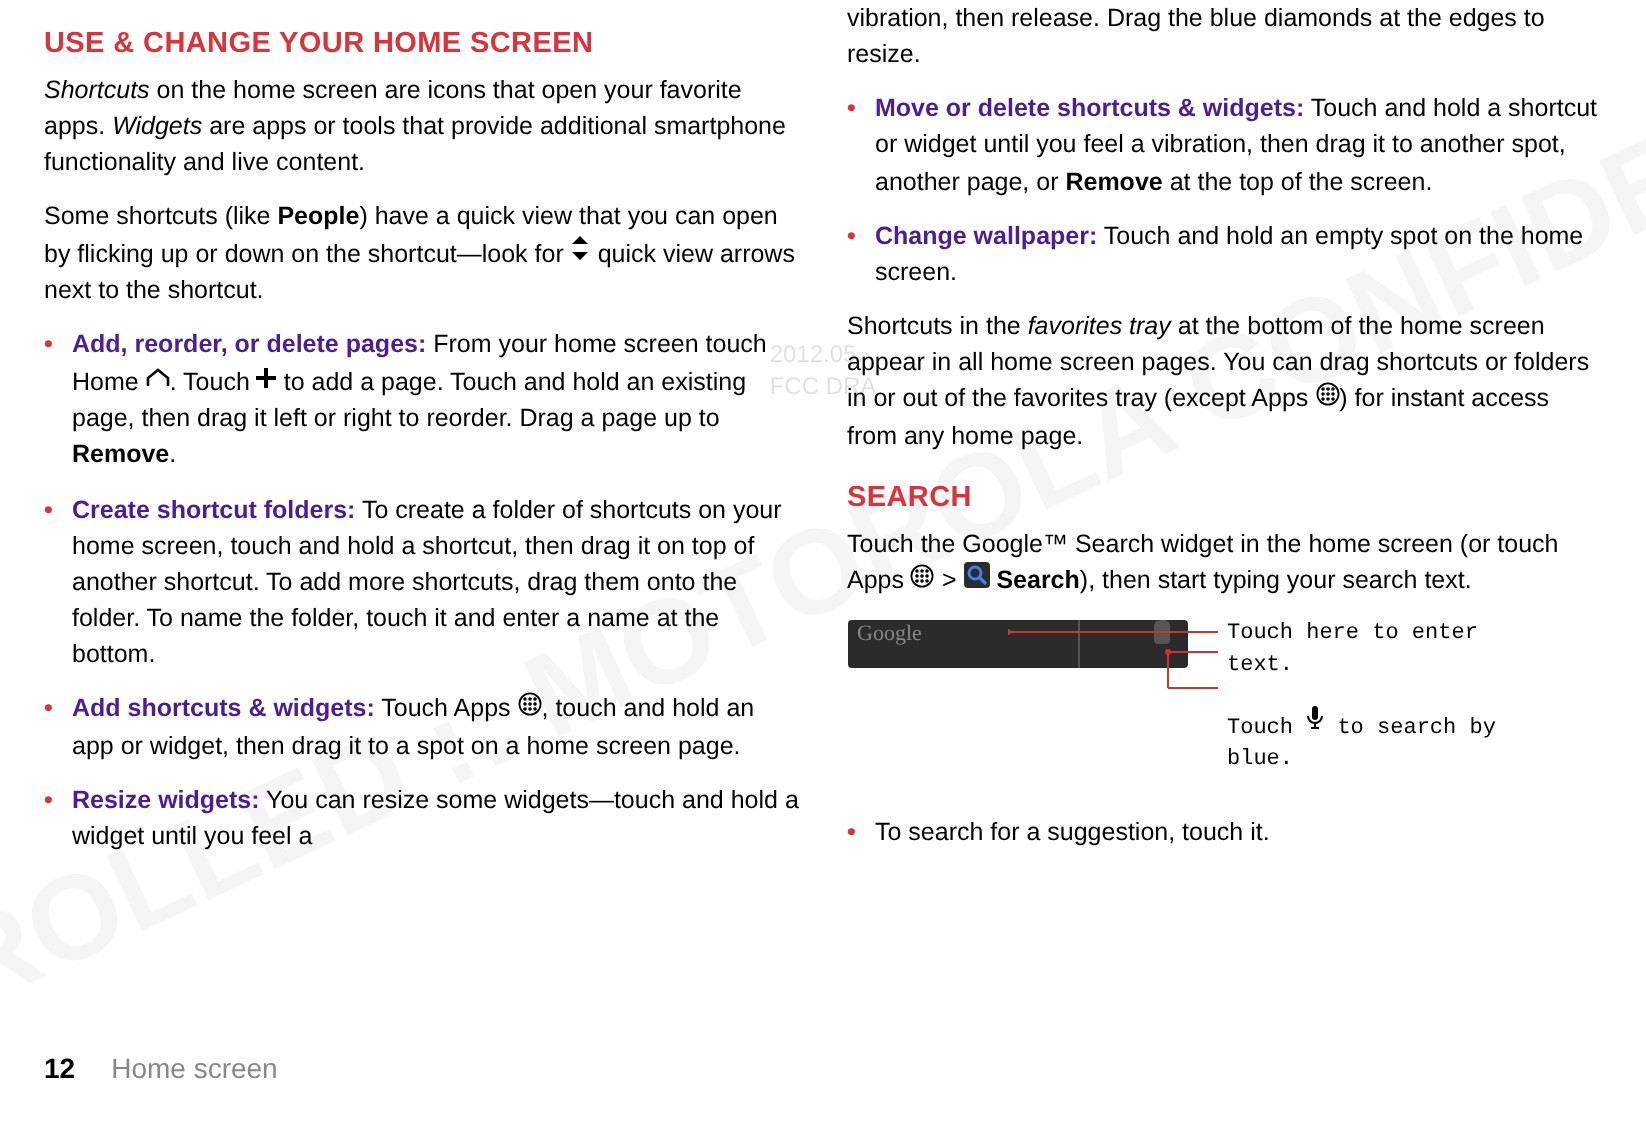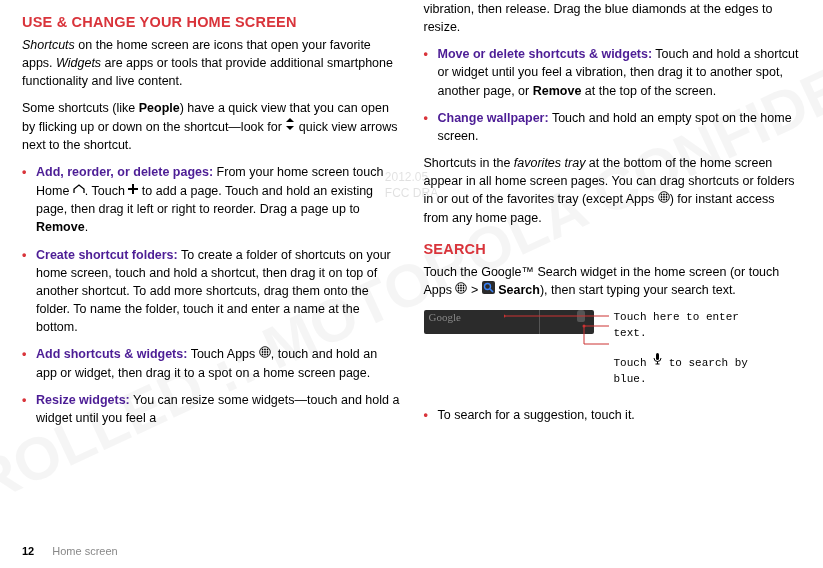--- a/index.html
+++ b/index.html
@@ -98,23 +98,23 @@
     left: 115px;
   }
   .callouts {
     margin-left: 8px;
     font-size: 11px;
     font-family: Liberation Mono, monospace;
   }
   .callout-text { max-width: 155px; }
   .footer {
     position: absolute;
-    bottom: 8px;
+    bottom: 24px;
     left: 22px;
-    font-size: 11px;
+    font-size: 14px;
     display: flex;
     align-items: center;
     z-index: 1;
   }
   .pageno { font-weight: bold; margin-right: 18px; }
   .footer-text { color: #888; }
   .draft {
     position: absolute;
     left: 50%;
     top: 170px;

